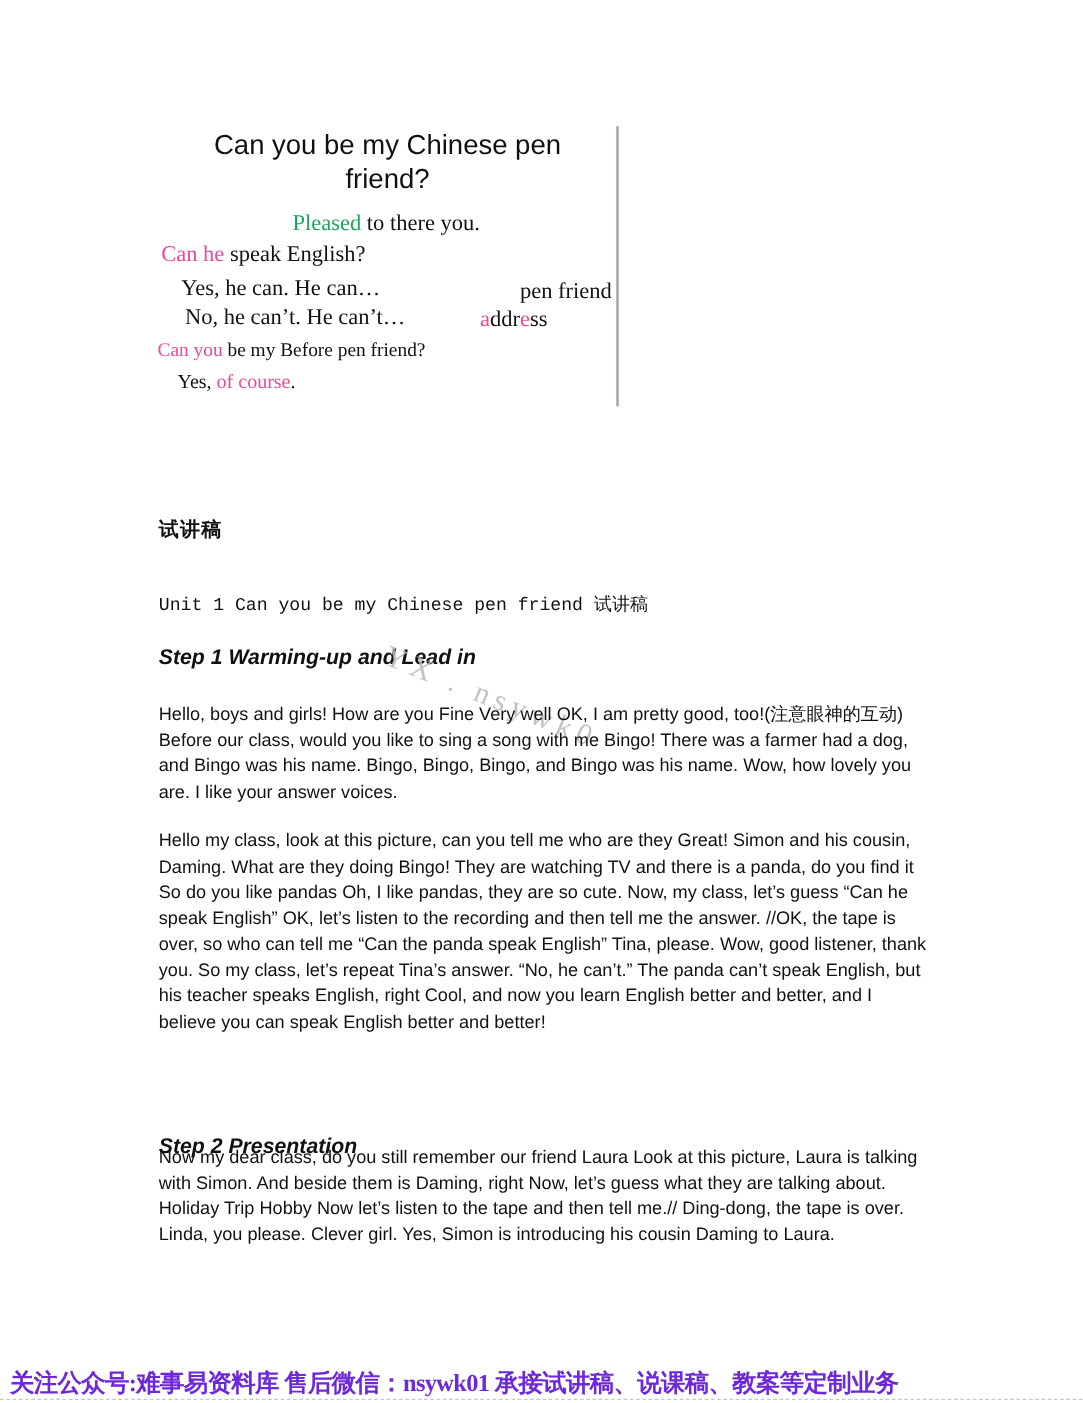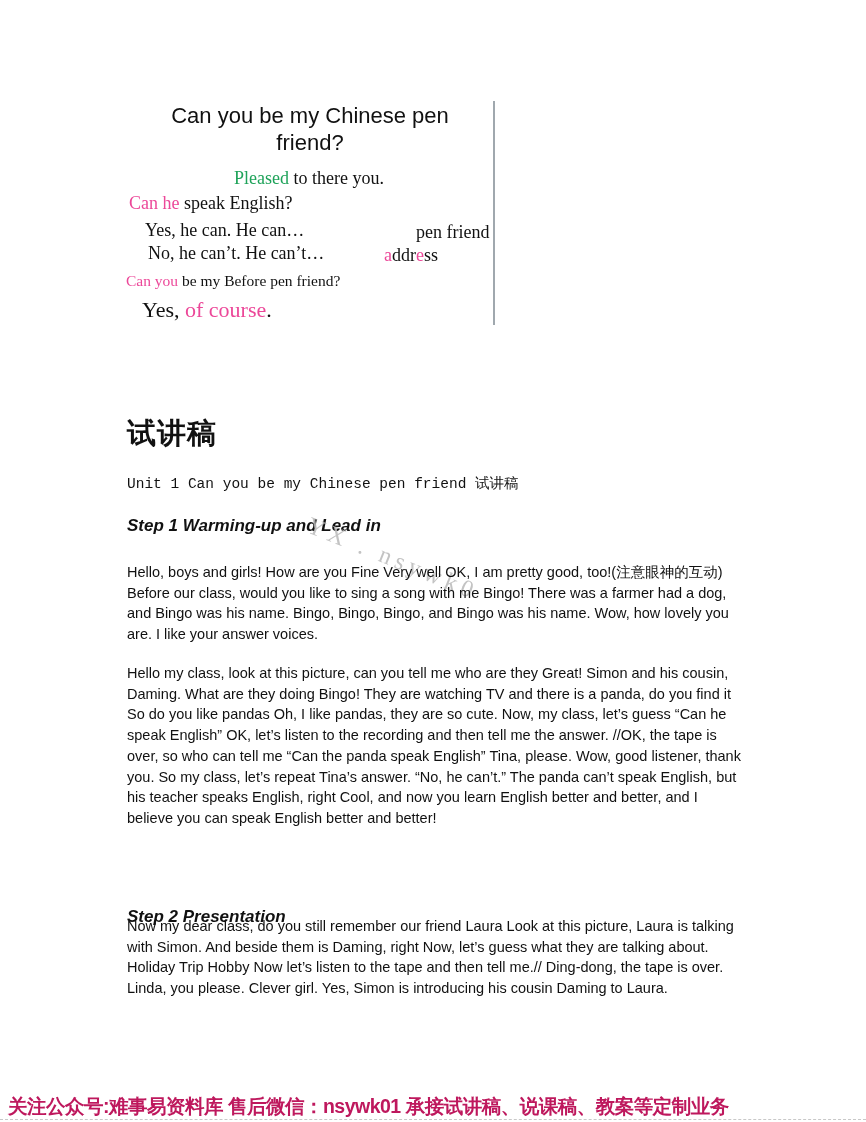--- a/index.html
+++ b/index.html
@@ -10,28 +10,28 @@
   .serif { font-family:"Liberation Serif", serif; color:#111; position:absolute; white-space:nowrap; }
   .red { color:#ec4899; }
   .green { color:#1fa35a;text-align:center; }
   .l1 { left:114px; top:70px; font-size:18px; }
   .l2 { left:9px; top:95px; font-size:18px; }
   .l3 { left:25px; top:122px; font-size:18px; }
   .l4 { left:28px; top:145px; font-size:18px; }
   .l5 { left:264px; top:124px; font-size:18px;margin-left:32px; }
   .l6 { left:264px; top:147px; font-size:18px;text-align:right; }
   .l7 { left:6px; top:174px; font-size:15.5px; }
-  .l8 { left:22px; top:199px; font-size:22px; }
+  .l8 { left:22px; top:199px; font-size:16px; }
 
-  .doc-heading { position:absolute; left:127px; top:414px; font-family:"DejaVu Sans", sans-serif; font-weight:bold; font-size:29px; color:#111; letter-spacing:1px; }
+  .doc-heading { position:absolute; left:127px; top:414px; font-family:"DejaVu Sans", sans-serif; font-weight:bold; font-size:16px; color:#111; letter-spacing:1px; }
   .unit-line { position:absolute; left:127px; top:474px; font-size:14.5px; color:#111; white-space:nowrap; font-family:Liberation Mono, monospace; }
   .step-h { position:absolute; left:127px; font-size:17px; font-weight:bold; color:#111; font-family:"Liberation Sans", sans-serif; white-space:nowrap;font-style:italic; }
   .para { position:absolute; left:127px; width:616px; font-size:14.5px; line-height:20.7px; color:#111; font-family:"Liberation Sans", sans-serif; }
   .watermark { position:absolute; left:313px; top:512px; font-family:"Liberation Serif", serif; font-size:24px; color:#b9b9b9; transform:rotate(22deg); transform-origin:left top; letter-spacing:5px; opacity:0.85; white-space:nowrap; }
-  .footer-banner { position:absolute; left:8px; top:1093px; width:852px; font-family:Liberation Sans, sans-serif; font-weight:bold; font-size:19.5px; color:#be185d; white-space:nowrap; letter-spacing:-0.5px; }
+  .footer-banner { position:absolute; left:8px; top:1093px; width:852px; font-family:Liberation Serif, serif; font-weight:bold; font-size:19.5px; color:#6d28d9; white-space:nowrap; letter-spacing:-0.5px; }
   .footer-rule { position:absolute; left:0; top:1119px; width:866px; height:1px; border-top:1px dashed #c8c8c8; }
 </style>
 </head>
 <body>
 
 <div class="slide">
   <div class="slide-title">Can you be my Chinese pen friend?</div>
   <div class="serif l1"><span class="green">Pleased</span><span> to there you.</span></div>
   <div class="serif l2"><span class="red">Can he</span><span> speak English?</span></div>
   <div class="serif l3">Yes, he can. He can…</div>

